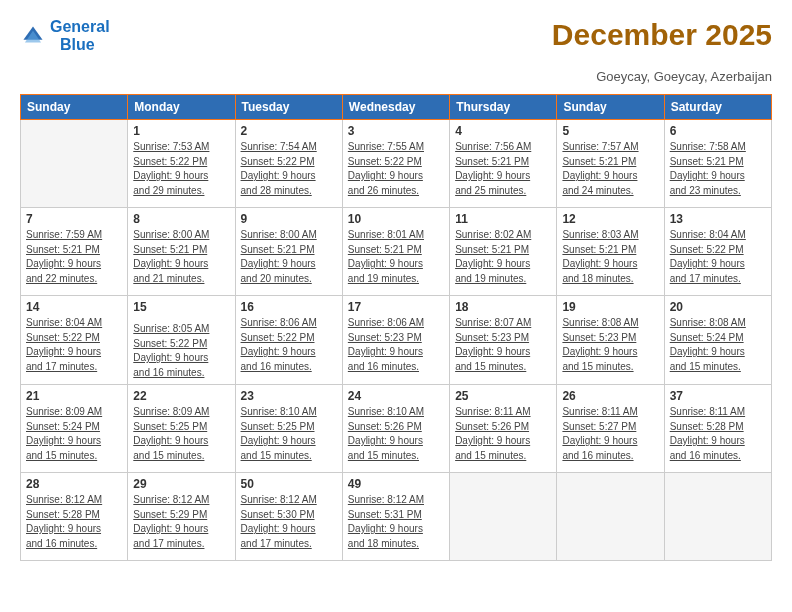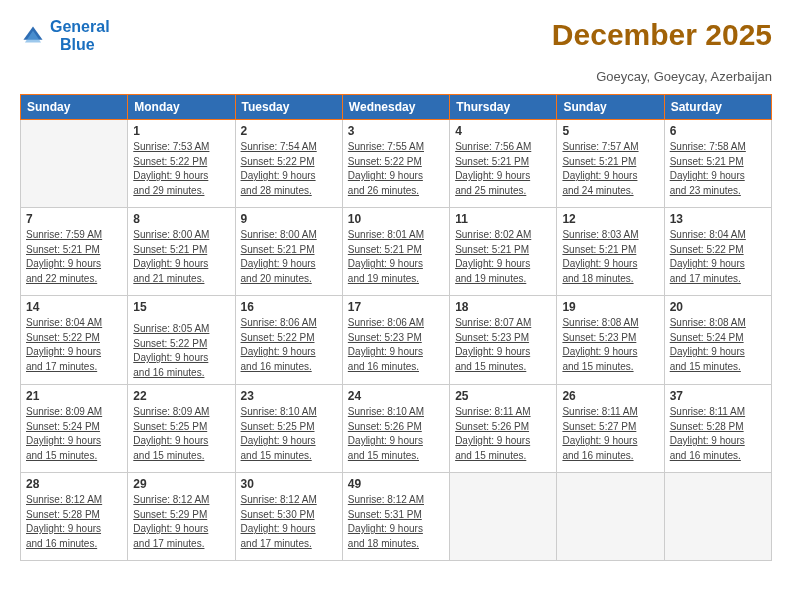--- a/index.html
+++ b/index.html
@@ -328,21 +328,21 @@
 and 16 minutes.</div>
           </td>
           <td>
             <div class="day-num">29</div>
             <div class="day-detail" style="white-space: pre-line;">Sunrise: 8:12 AM
 Sunset: 5:29 PM
 Daylight: 9 hours
 and 17 minutes.</div>
           </td>
           <td>
-            <div class="day-num">30</div>
+            <div class="day-num">50</div>
             <div class="day-detail" style="white-space: pre-line;">Sunrise: 8:12 AM
 Sunset: 5:30 PM
 Daylight: 9 hours
 and 17 minutes.</div>
           </td>
           <td>
             <div class="day-num">49</div>
             <div class="day-detail" style="white-space: pre-line;">Sunrise: 8:12 AM
 Sunset: 5:31 PM
 Daylight: 9 hours

